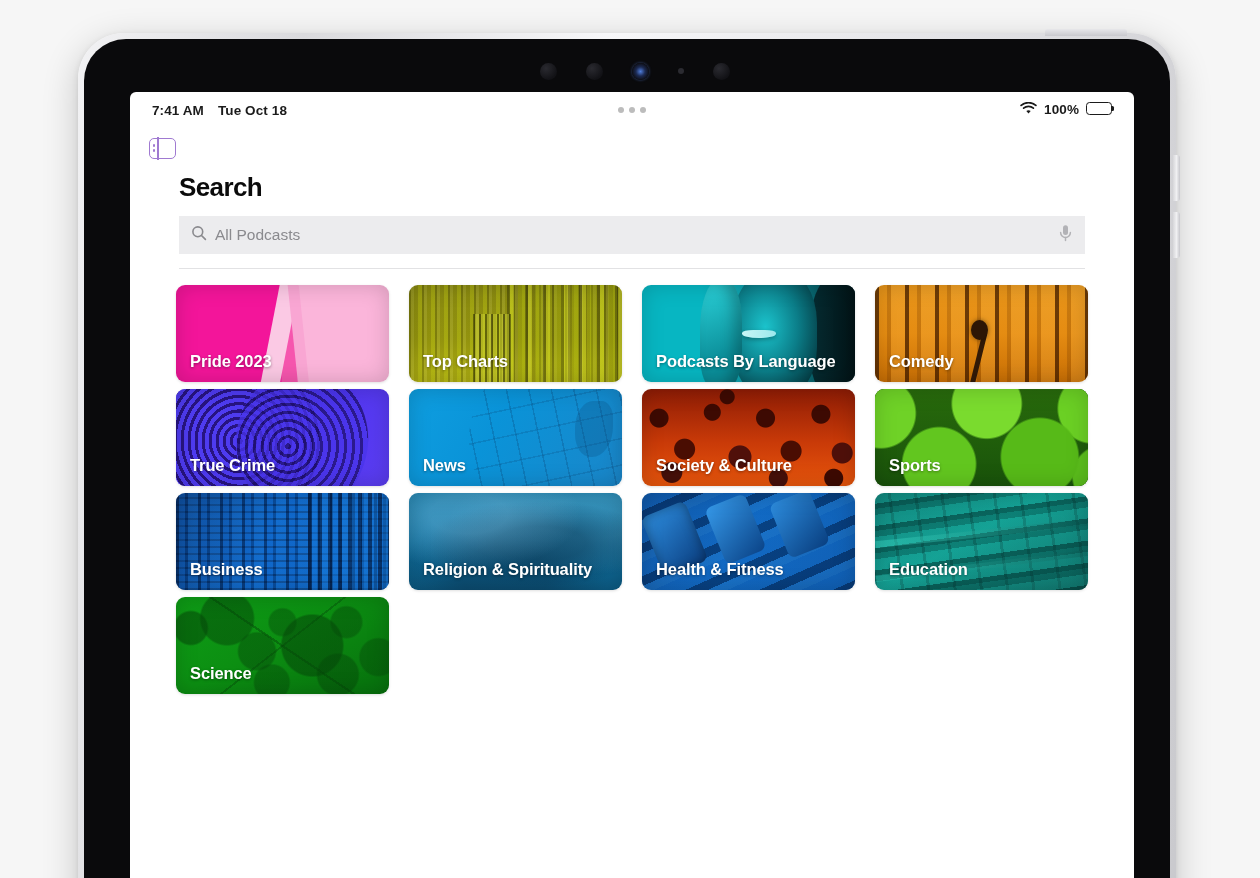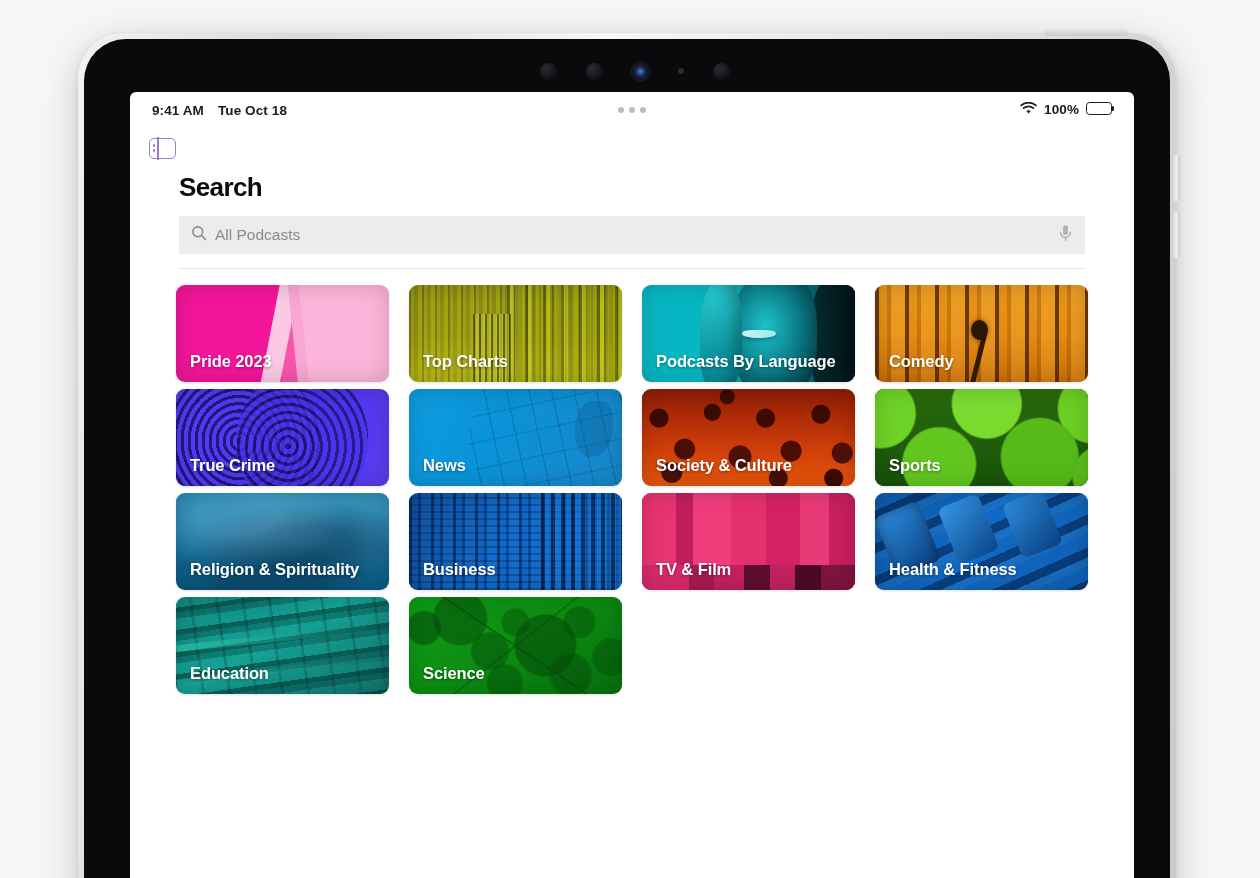--- a/index.html
+++ b/index.html
@@ -329,21 +329,21 @@
   </div>
 
   <div class="btn-edge" id="btn-power"></div>
   <div class="btn-edge" id="btn-vol-up"></div>
   <div class="btn-edge" id="btn-vol-dn"></div>
 
   <div id="screen">
 
     <div id="statusbar">
       <div id="status-left">
-        <span>9:41 AM</span>
+        <span>7:41 AM</span>
         <span>Tue Oct 18</span>
       </div>
       <div id="status-center">
         <span id="multitask-dots">
           <i></i>
             <i></i>
             <i></i>
         </span>
       </div>
       <div id="status-right">
@@ -454,44 +454,36 @@
 
         <div class="card">
           <div class="art art-sports">
             <div class="balls"></div>
           </div>
           <div class="vignette"></div>
           <div class="label">Sports</div>
         </div>
 
         <div class="card">
-          <div class="art art-religion">
-            <div class="clouds"></div>
-          </div>
-          <div class="vignette"></div>
-          <div class="label">Religion &amp; Spirituality</div>
-        </div>
-
-        <div class="card">
           <div class="art art-business">
             <div class="towers"></div>
               <div class="tower2"></div>
           </div>
           <div class="vignette"></div>
           <div class="label">Business</div>
         </div>
 
         <div class="card">
-          <div class="art art-tv">
-            <div class="cbars"></div>
-              <div class="cbars-low"></div>
-          </div>
-          <div class="vignette"></div>
-          <div class="label">TV &amp; Film</div>
-        </div>
+          <div class="art art-religion">
+            <div class="clouds"></div>
+          </div>
+          <div class="vignette"></div>
+          <div class="label">Religion &amp; Spirituality</div>
+        </div>
+
 
         <div class="card">
           <div class="art art-health">
             <div class="weights"></div>
               <div class="w1"></div>
               <div class="w2"></div>
               <div class="w3"></div>
           </div>
           <div class="vignette"></div>
           <div class="label">Health &amp; Fitness</div>

